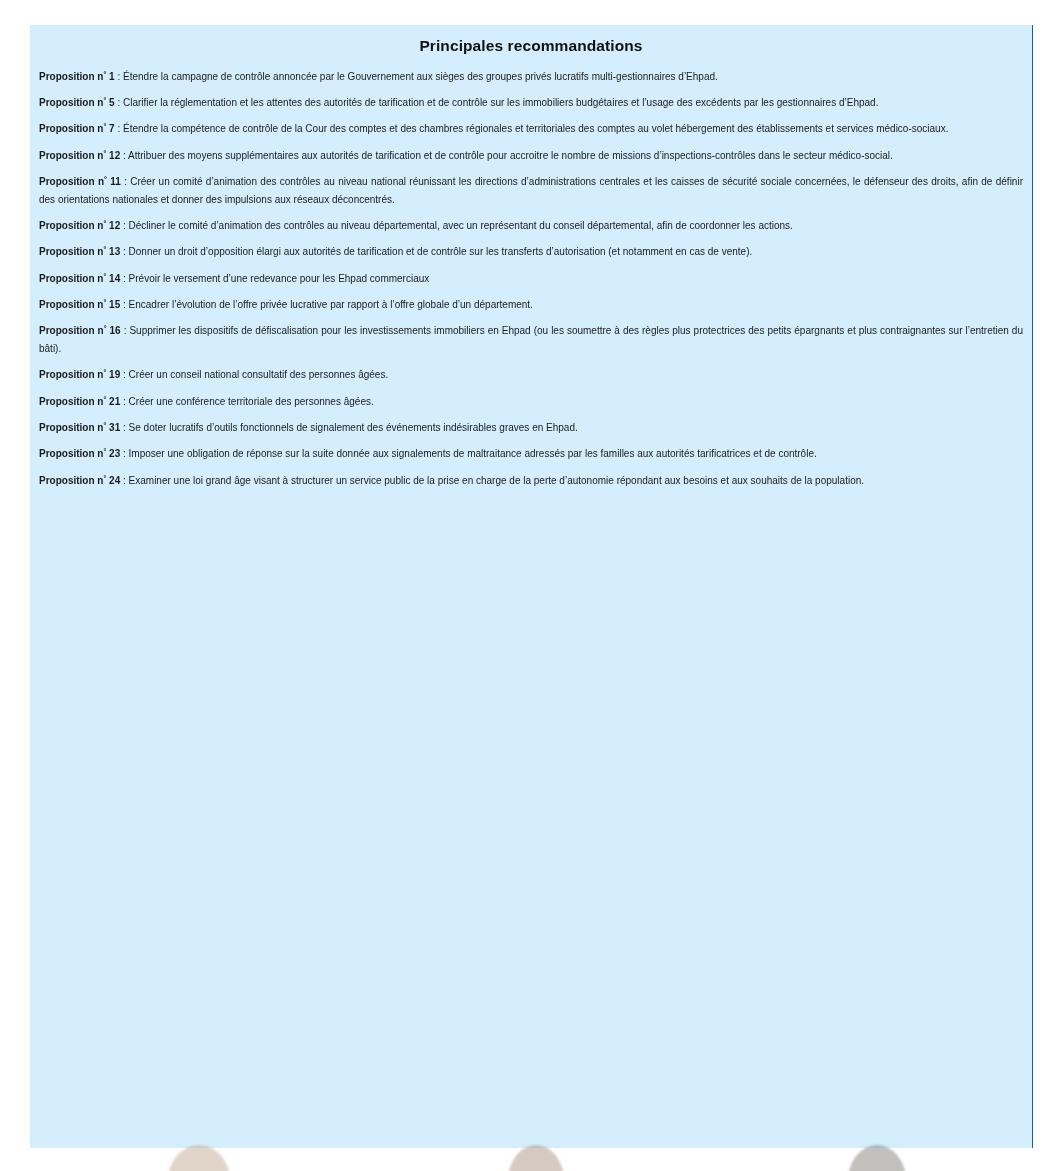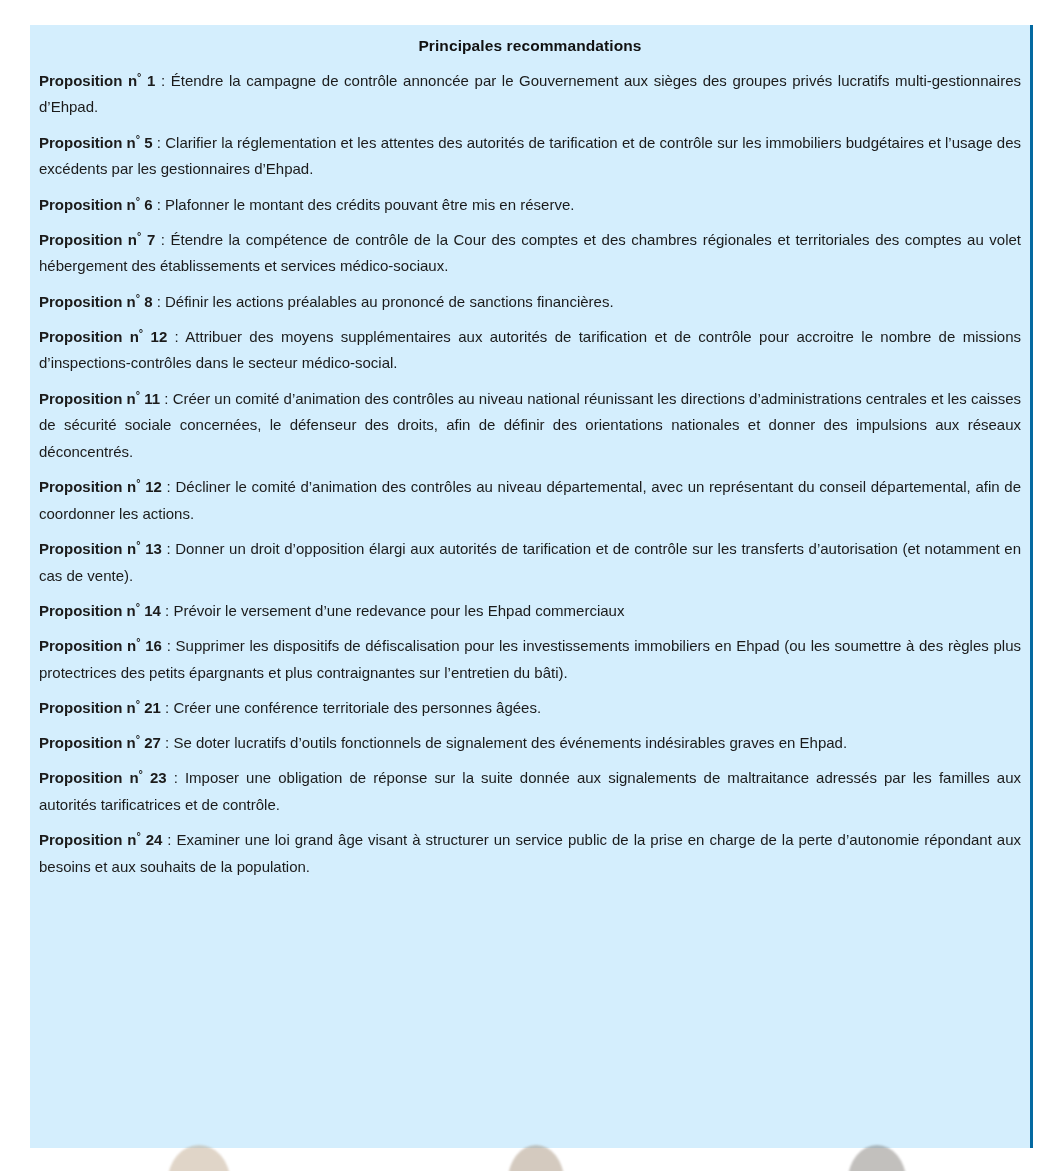--- a/index.html
+++ b/index.html
@@ -18,36 +18,36 @@
     background: #ffffff;
     overflow: hidden;
   }
   #reco-box {
     position: absolute;
     left: 30px;
     top: 25px;
     width: 1003px;
     height: 1123px;
     background: #d4eefd;
-    border-right: 3px solid #0369a1;
+    border-right: 1px solid #0369a1;
     padding: 0 9px 0 9px;
     overflow: hidden;
   }
   #reco-title {
     text-align: center;
     font-weight: bold;
     font-size: 15.5px;
     color: #111111;
     letter-spacing: 0.1px;
     padding-top: 9px;
     padding-bottom: 2px;
     line-height: 1.5;
   }
   .prop {
-    font-size: 15px;
+    font-size: 10px;
     color: #1b1b1b;
     text-align: justify;
     line-height: 1.78;
     margin: 0;
     padding: 8.5px 0 0 0;
     -webkit-hyphens: none;
     hyphens: none;
   }
   .prop-label {
     font-weight: bold;
@@ -90,31 +90,31 @@
 
 <div id="page">
 
   <div id="reco-box">
 
     <div id="reco-title">Principales recommandations</div>
 
     <div id="prop-list">
         <p class="prop"><span class="prop-label"><span>Proposition n</span><span class="deg">°</span> <span>1</span></span><span class="prop-sep"> : </span><span class="prop-text">Étendre la campagne de contrôle annoncée par le Gouvernement aux sièges des groupes privés lucratifs multi-gestionnaires d’Ehpad.</span></p>
         <p class="prop"><span class="prop-label"><span>Proposition n</span><span class="deg">°</span> <span>5</span></span><span class="prop-sep"> : </span><span class="prop-text">Clarifier la réglementation et les attentes des autorités de tarification et de contrôle sur les immobiliers budgétaires et l’usage des excédents par les gestionnaires d’Ehpad.</span></p>
-        <p class="prop"><span class="prop-label"><span>Proposition n</span><span class="deg">°</span> <span>6</span></span><span class="prop-sep"> : </span><span class="prop-text">Plafonner le montant des crédits pouvant être mis en réserve.</span></p>
         <p class="prop"><span class="prop-label"><span>Proposition n</span><span class="deg">°</span> <span>7</span></span><span class="prop-sep"> : </span><span class="prop-text">Étendre la compétence de contrôle de la Cour des comptes et des chambres régionales et territoriales des comptes au volet hébergement des établissements et services médico-sociaux.</span></p>
-        <p class="prop"><span class="prop-label"><span>Proposition n</span><span class="deg">°</span> <span>8</span></span><span class="prop-sep"> : </span><span class="prop-text">Définir les actions préalables au prononcé de sanctions financières.</span></p>
         <p class="prop"><span class="prop-label"><span>Proposition n</span><span class="deg">°</span> <span>12</span></span><span class="prop-sep"> : </span><span class="prop-text">Attribuer des moyens supplémentaires aux autorités de tarification et de contrôle pour accroitre le nombre de missions d’inspections-contrôles dans le secteur médico-social.</span></p>
         <p class="prop"><span class="prop-label"><span>Proposition n</span><span class="deg">°</span> <span>11</span></span><span class="prop-sep"> : </span><span class="prop-text">Créer un comité d’animation des contrôles au niveau national réunissant les directions d’administrations centrales et les caisses de sécurité sociale concernées, le défenseur des droits, afin de définir des orientations nationales et donner des impulsions aux réseaux déconcentrés.</span></p>
         <p class="prop"><span class="prop-label"><span>Proposition n</span><span class="deg">°</span> <span>12</span></span><span class="prop-sep"> : </span><span class="prop-text">Décliner le comité d’animation des contrôles au niveau départemental, avec un représentant du conseil départemental, afin de coordonner les actions.</span></p>
         <p class="prop"><span class="prop-label"><span>Proposition n</span><span class="deg">°</span> <span>13</span></span><span class="prop-sep"> : </span><span class="prop-text">Donner un droit d’opposition élargi aux autorités de tarification et de contrôle sur les transferts d’autorisation (et notamment en cas de vente).</span></p>
         <p class="prop"><span class="prop-label"><span>Proposition n</span><span class="deg">°</span> <span>14</span></span><span class="prop-sep"> : </span><span class="prop-text">Prévoir le versement d’une redevance pour les Ehpad commerciaux</span></p>
+        <p class="prop"><span class="prop-label"><span>Proposition n</span><span class="deg">°</span> <span>15</span></span><span class="prop-sep"> : </span><span class="prop-text">Encadrer l’évolution de l’offre privée lucrative par rapport à l’offre globale d’un département.</span></p>
         <p class="prop"><span class="prop-label"><span>Proposition n</span><span class="deg">°</span> <span>16</span></span><span class="prop-sep"> : </span><span class="prop-text">Supprimer les dispositifs de défiscalisation pour les investissements immobiliers en Ehpad (ou les soumettre à des règles plus protectrices des petits épargnants et plus contraignantes sur l’entretien du bâti).</span></p>
+        <p class="prop"><span class="prop-label"><span>Proposition n</span><span class="deg">°</span> <span>19</span></span><span class="prop-sep"> : </span><span class="prop-text">Créer un conseil national consultatif des personnes âgées.</span></p>
         <p class="prop"><span class="prop-label"><span>Proposition n</span><span class="deg">°</span> <span>21</span></span><span class="prop-sep"> : </span><span class="prop-text">Créer une conférence territoriale des personnes âgées.</span></p>
-        <p class="prop"><span class="prop-label"><span>Proposition n</span><span class="deg">°</span> <span>27</span></span><span class="prop-sep"> : </span><span class="prop-text">Se doter lucratifs d’outils fonctionnels de signalement des événements indésirables graves en Ehpad.</span></p>
+        <p class="prop"><span class="prop-label"><span>Proposition n</span><span class="deg">°</span> <span>31</span></span><span class="prop-sep"> : </span><span class="prop-text">Se doter lucratifs d’outils fonctionnels de signalement des événements indésirables graves en Ehpad.</span></p>
         <p class="prop"><span class="prop-label"><span>Proposition n</span><span class="deg">°</span> <span>23</span></span><span class="prop-sep"> : </span><span class="prop-text">Imposer une obligation de réponse sur la suite donnée aux signalements de maltraitance adressés par les familles aux autorités tarificatrices et de contrôle.</span></p>
         <p class="prop"><span class="prop-label"><span>Proposition n</span><span class="deg">°</span> <span>24</span></span><span class="prop-sep"> : </span><span class="prop-text">Examiner une loi grand âge visant à structurer un service public de la prise en charge de la perte d’autonomie répondant aux besoins et aux souhaits de la population.</span></p>
       </div>
 
   </div>
 
   <div class="peek" id="peek-1">
     <div class="peek-inner"></div>
   </div>
   <div class="peek" id="peek-2">

